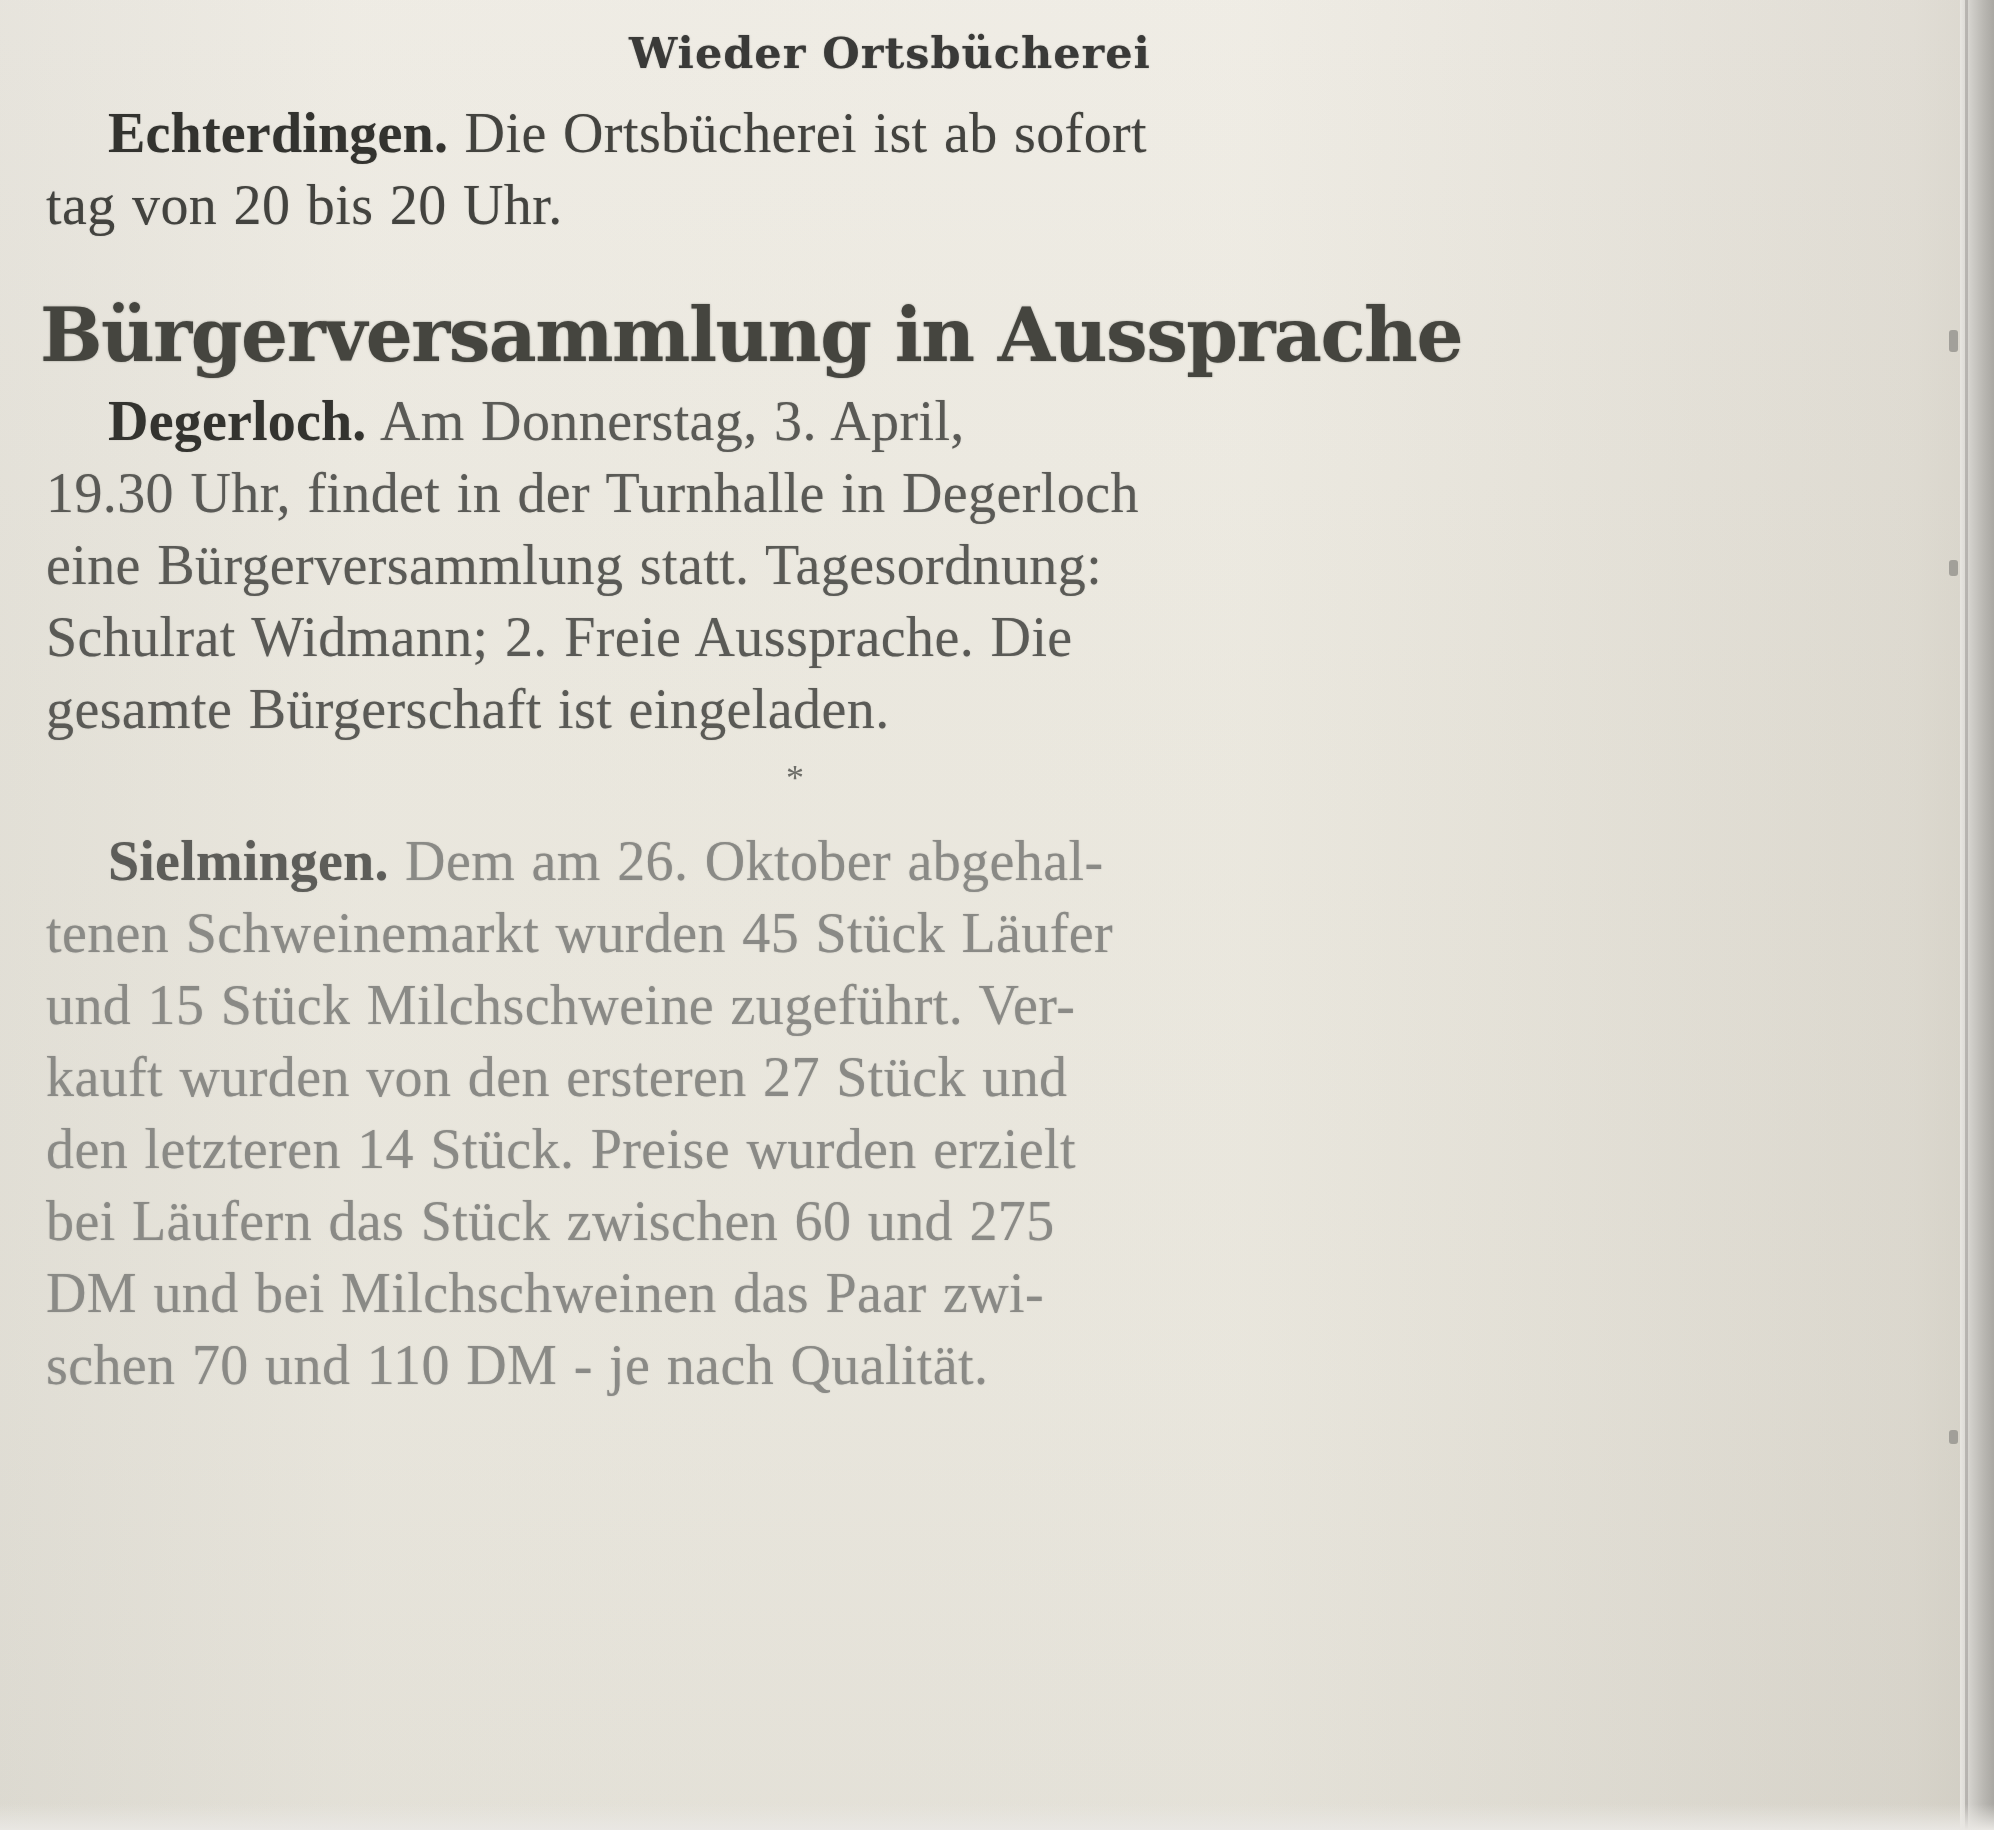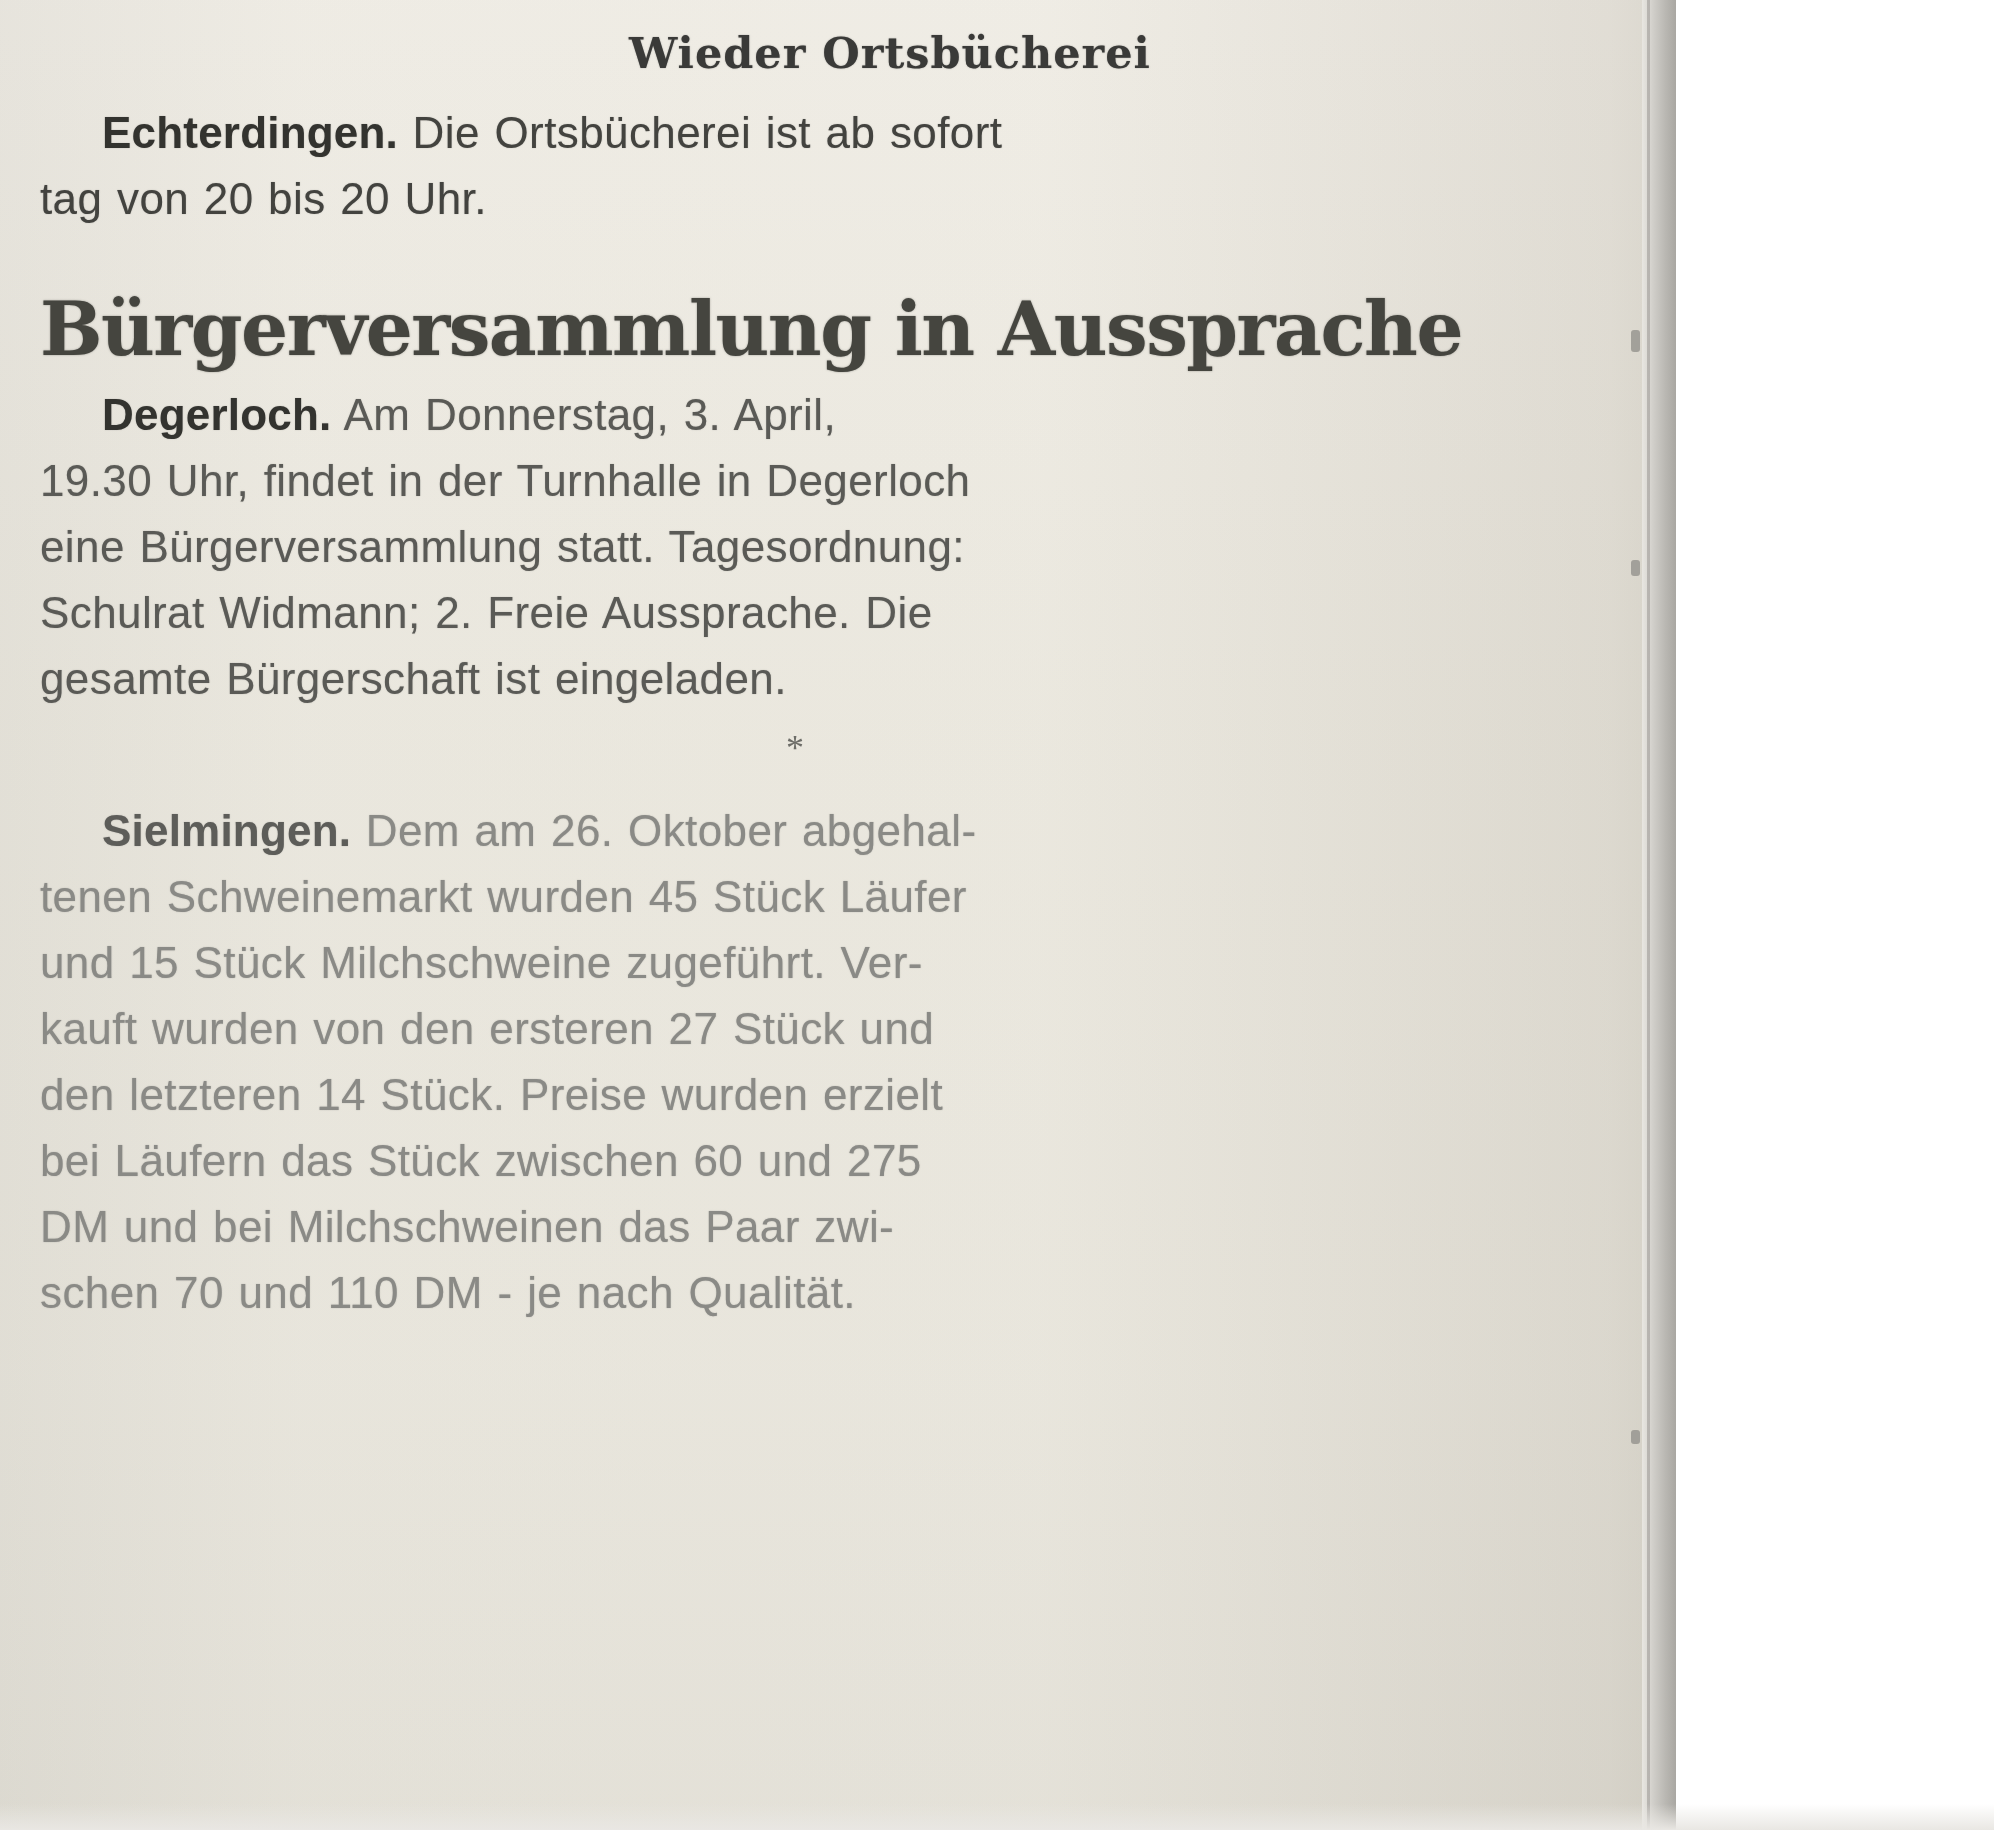--- a/index.html
+++ b/index.html
@@ -10,21 +10,21 @@
   body {
     width: 1994px;
     height: 1830px;
     overflow: hidden;
     font-family: "Liberation Serif", serif;
   }
 
   
   .scan {
     position: relative;
-    width: 1676px;
+    width: 1994px;
     height: 1830px;
     background: #f7f6f3;
     
     background-image:
       linear-gradient(90deg, #f2f1ee 0%, #faf9f6 18%, #fbfaf7 62%, #eceae6 96%, #e4e2dd 100%),
       linear-gradient(180deg, #fbfaf8 0%, #f6f5f1 40%, #f4f3ef 75%, #efeeea 100%);
     background-blend-mode: multiply;
   }
 
   
@@ -82,25 +82,25 @@
     font-weight: bold;
     font-size: 43px;
     letter-spacing: 1px;
     color: #3a3a38;
     margin: 0 0 22px 0;
     padding-left: 20px;
     text-shadow: 0 0 1.4px rgba(80,80,78,.55);
   }
 
   .para {
-    font-family: Liberation Sans, sans-serif;
-    font-size: 44px;
+    font-family: Liberation Serif, serif;
+    font-size: 56px;
     line-height: 66px;
     color: #4a4a48;
-    margin: 0;
+    margin: 6px;
     text-align: justify;
     letter-spacing: .4px;
     word-spacing: 2px;
     text-shadow: 0 0 1.3px rgba(90,90,88,.40);
   }
   .para .lead {
     font-weight: bold;
     color: #33332f;
     letter-spacing: .2px;
   }

